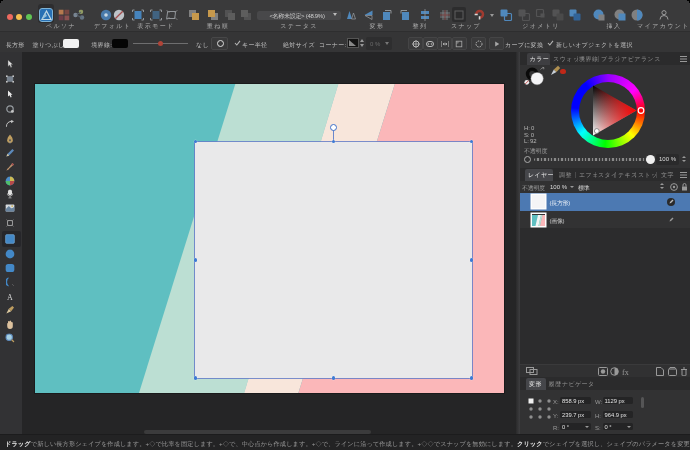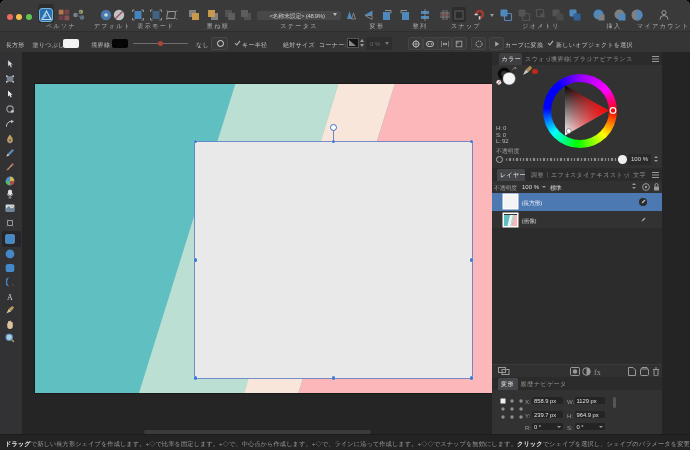--- a/index.html
+++ b/index.html
@@ -2,21 +2,21 @@
 <html><head><meta charset="utf-8">
 <style>
 html,body{margin:0;padding:0;width:690px;height:450px;overflow:hidden;background:#242425;}
 body{font-family:"Liberation Sans",sans-serif;position:relative;}
 .abs{position:absolute;}
 #row1{left:0;top:0;width:690px;height:31px;background:#3a3a3b;}
 #row2{left:0;top:31px;width:690px;height:21px;background:#353536;border-top:1px solid #2e2e2f;box-sizing:border-box;}
 #ltb{left:0;top:52px;width:22px;height:382px;background:#323234;}
 #cv{left:22px;top:52px;width:494px;height:382px;background:#252526;}
 #divider{left:516px;top:52px;width:4px;height:382px;background:linear-gradient(90deg,#2a2a2b,#3e3e40);}
-#rp{left:492px;top:52px;width:170px;height:382px;background:#323233;}
+#rp{left:520px;top:52px;width:170px;height:382px;background:#323233;}
 #sb{left:0;top:434px;width:690px;height:16px;background:#232324;border-top:1px solid #1c1c1d;box-sizing:border-box;}
 .lbl{position:absolute;font-size:6px;color:#b0b0b0;white-space:nowrap;transform:translateX(-50%);letter-spacing:1.4px;}
 .tl{position:absolute;top:14px;width:6px;height:6px;border-radius:50%;transform:translate(-50%,-50%);margin-top:3px;}
 .hd{position:absolute;width:3.6px;height:3.6px;margin:0.2px;background:#3D7AD4;border-radius:50%;box-shadow:0 0 0 0.4px rgba(255,255,255,0.3);}
 .tbico{position:absolute;top:15px;transform:translate(-50%,-50%);}
 .ltico{position:absolute;left:9.8px;transform:translate(-50%,-50%) scale(0.8);filter:saturate(0.9) brightness(0.96);}
 .tfarr{float:right;margin:2px 2px 0 0;width:0;height:0;border-left:2px solid transparent;border-right:2px solid transparent;border-top:2.5px solid #999;}
 .r2b{position:absolute;top:4.5px;width:15px;height:13px;background:#3a3a3b;border:1px solid #454546;border-radius:2px;box-sizing:border-box;}
 .ptab{position:absolute;top:3px;font-size:6px;color:#8f8f8f;letter-spacing:0.5px;white-space:nowrap;}
 .ltab{position:absolute;top:119px;font-size:6px;color:#8f8f8f;letter-spacing:0.4px;white-space:nowrap;}

